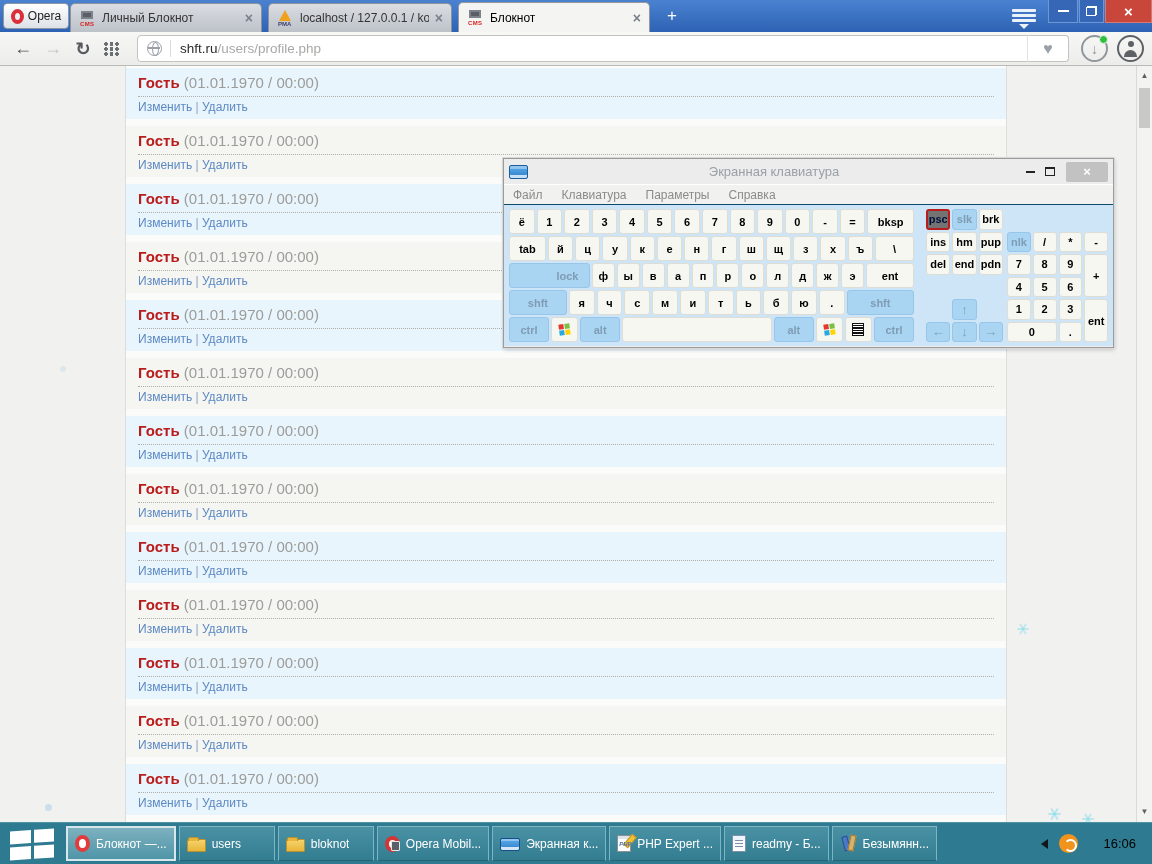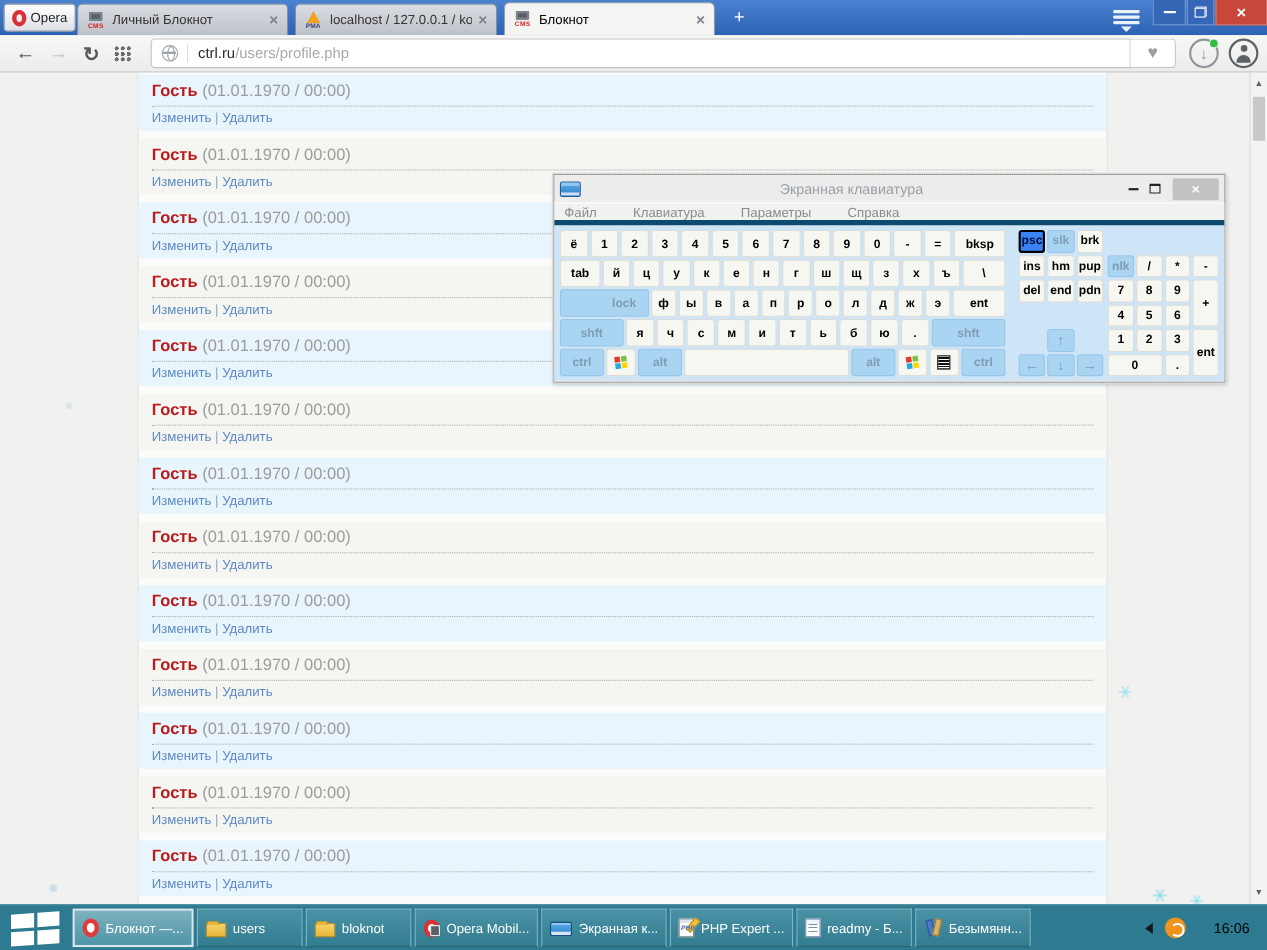--- a/index.html
+++ b/index.html
@@ -113,34 +113,34 @@
   .osk-title { height:25px; display:flex; align-items:center; padding:0 5px; }
   .osk-kb-icon { width:19px; height:14px; background:linear-gradient(#5cacea,#2e7ec8); border:1px solid #1b5ea0;
                  border-radius:2px; flex:none;
                  box-shadow:inset 0 -3px 0 rgba(255,255,255,.75), inset 0 3px 0 rgba(255,255,255,.35); }
   .osk-title-text { flex:1; text-align:center; font-size:13px; color:#9aa0a6; }
   .osk-btn { display:flex; align-items:center; justify-content:center; }
   .osk-min { width:20px; height:20px; } .osk-min i { width:9px; height:2px; background:#222; }
   .osk-max { width:20px; height:20px; } .osk-max i { width:10px; height:9px; border:1.5px solid #222; border-top-width:2.5px; }
   .osk-close { width:42px; height:20px; background:#c2c2c2; border-radius:2px; color:#fff;
                font-size:13px; font-weight:bold; margin-left:6px; }
-  .osk-menu { height:21px; background:#f1f1f0; border-top:1px solid #ffffff; border-bottom:5px solid #0c4a6e;
-              display:flex; align-items:center; gap:33px; padding-left:9px; }
+  .osk-menu { height:21px; background:#f1f1f0; border-top:1px solid #ffffff; border-bottom:1px solid #0c4a6e;
+              display:flex; align-items:center; gap:19px; padding-left:9px; }
   .osk-menu span { font-size:12px; color:#8b8b8b; }
   .osk-keys { height:141px; background:#cee5f8; padding:4px 5px; display:flex; }
   .k-main { flex:1; display:flex; flex-direction:column; gap:2px; }
   .k-row { flex:1; display:flex; gap:2px; }
   .k-nav { width:77px; margin-left:12px; display:grid; grid-template-columns:repeat(3,1fr);
            grid-template-rows:repeat(6,1fr); gap:2px; }
   .k-num { width:101px; margin-left:4px; display:grid; grid-template-columns:repeat(4,1fr);
            grid-template-rows:repeat(6,1fr); gap:2px; }
   .key { border-radius:3px; background:#f7f7f2; border:1px solid #ddddd6; color:#000; font-size:11px;
          font-weight:bold; display:flex; align-items:center; justify-content:center; min-width:0; overflow:hidden; }
   .key.mod { background:#a9d4f2; border-color:#98c6e8; color:#7f9cb5; }
-  .key.sel { background:#3b82f6; border:2px solid #000000; color:#00103a; }
+  .key.sel { background:#737373; border:2px solid #b91c1c; color:#00103a; }
   .key.arrow { font-size:13px; font-weight:bold; }
   .k-sp { visibility:hidden; }
   .win-ico { display:grid; grid-template-columns:5px 5px; grid-template-rows:5px 5px; gap:1px; transform:rotate(-8deg); }
   .win-ico i:nth-child(1){ background:#e03a2f; } .win-ico i:nth-child(2){ background:#7ac143; }
   .win-ico i:nth-child(3){ background:#28a8e0; } .win-ico i:nth-child(4){ background:#ffd400; }
   .menu-ico { width:12px; height:13px; border:1.5px solid #111; background:
               repeating-linear-gradient(#fff 0 1px, #111 1px 2.5px); }
 
   
   .taskbar { position:absolute; left:0; bottom:0; width:1152px; height:42px; background:#2e7b91; border-top:1px solid #4f92a3; }
@@ -230,21 +230,21 @@
 
 <div class="toolbar">
   <div class="nav-ico">←</div>
   <div class="nav-ico disabled">→</div>
   <div class="nav-ico">↻</div>
   <div class="grid-ico"></div>
   <div class="addr-group">
     <div class="addr-bar">
       <span class="globe"></span>
       <span class="addr-sep"></span>
-      <span class="url"><span class="host">ctrl.ru</span><span class="path">/users/profile.php</span></span>
+      <span class="url"><span class="host">shft.ru</span><span class="path">/users/profile.php</span></span>
     </div>
     <div class="heart-seg">
       <span>♥</span>
     </div>
   </div>
   <div class="dl-btn">
     <b>↓</b>
     <i class="dl-dot"></i>
   </div>
   <div class="av-btn"></div>

